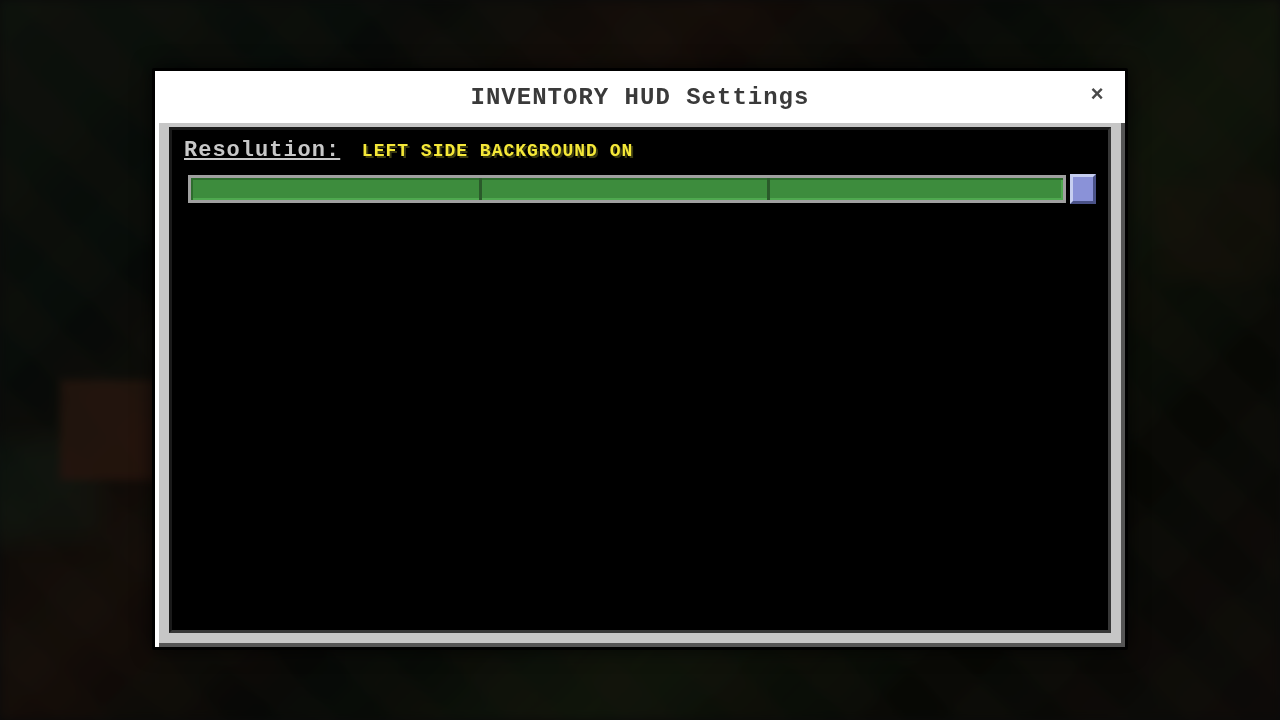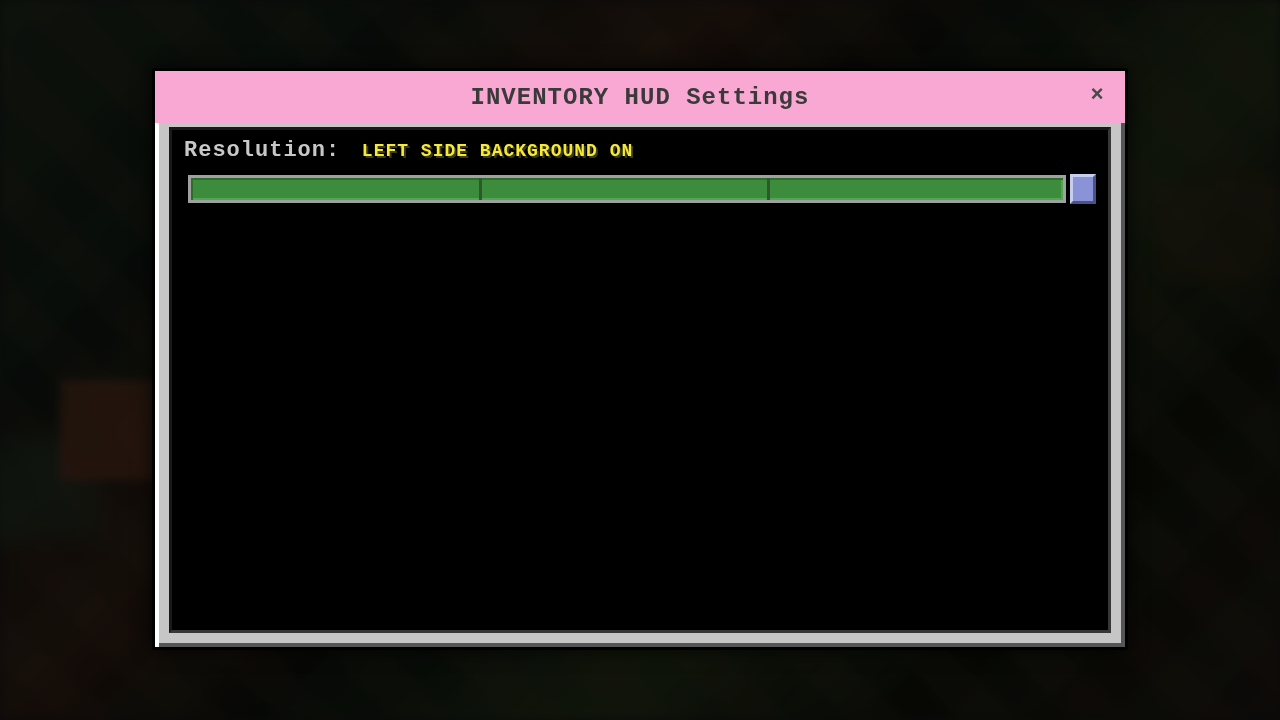--- a/index.html
+++ b/index.html
@@ -55,21 +55,21 @@
         inset 4px 4px 0 #fff,
         inset -4px -4px 0 #555,
         0 0 20px rgba(0,0,0,0.7);
     }
     .dialog-titlebar {
       position: relative;
       height: 52px;
       display: flex;
       align-items: center;
       justify-content: center;
-      background: #f9a8d4;
+      background: #ffffff;
     }
     .dialog-title {
       color: #3a3a3a;
       font-size: 24px;
       font-weight: bold;
       letter-spacing: 1px;
       font-family: 'Courier New', monospace;
     }
     .close-btn {
       position: absolute;
@@ -99,20 +99,21 @@
     .setting-row {
       padding: 8px 12px;
     }
     .setting-label {
       color: #c8c8c8;
       font-size: 22px;
       font-weight: bold;
       letter-spacing: 1px;
       display: inline;
       font-family: 'Courier New', monospace;
+      text-decoration: underline;
     }
     .setting-value {
       color: #f5e838;
       font-size: 18px;
       font-weight: bold;
       letter-spacing: 1px;
       display: inline;
       margin-left: 12px;
       font-family: 'Courier New', monospace;
       text-shadow: 2px 2px 0 #3a3a10;

